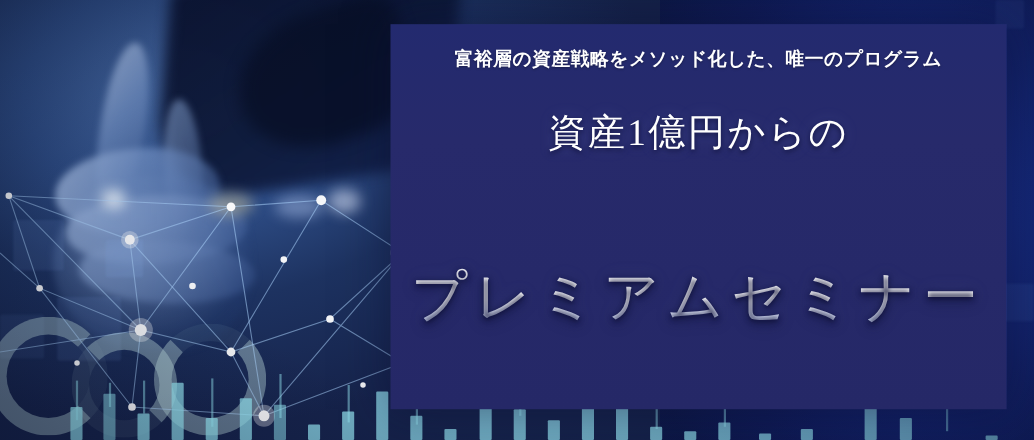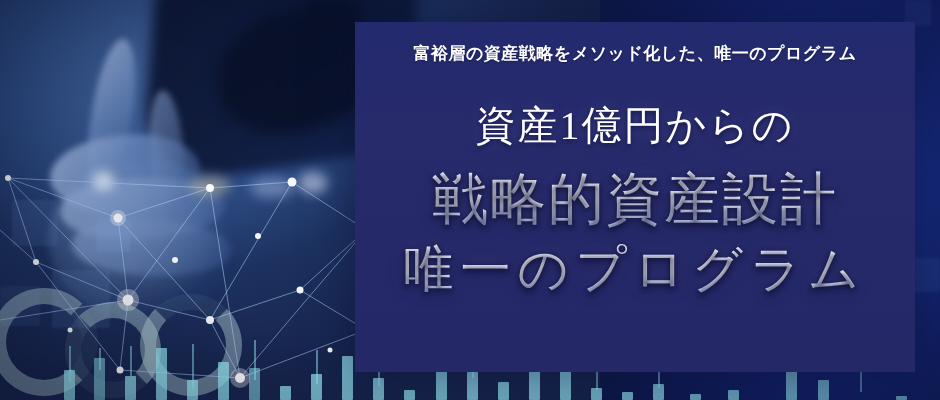--- a/index.html
+++ b/index.html
@@ -112,21 +112,21 @@
     text-shadow:0 1px 2px rgba(0,0,0,.35);
   }
   .ttl{
     position:absolute; left:0; width:100%;
     text-align:center;
     font-family:"Liberation Serif", serif;
     color:#ffffff;
     white-space:nowrap;
     text-shadow:0 2px 5px rgba(8,10,44,.75), 0 0 14px rgba(150,175,255,.22);
   }
-  .ttl.l1{ top:76px;  font-size:40px; letter-spacing:2px; }
+  .ttl.l1{ top:76px;  font-size:34px; letter-spacing:2px; }
   .ttl.l2{ top:140px; font-size:56px; letter-spacing:2px;
            background:linear-gradient(180deg,#ffffff 0%,#ffffff 52%,#ccd6f2 78%,#b7c4ea 100%);
            -webkit-background-clip:text; background-clip:text; -webkit-text-fill-color:transparent;
            filter:drop-shadow(0 2px 5px rgba(8,10,44,.7)); }
   .ttl.l3{ top:214px; font-size:50px; letter-spacing:7px;
            background:linear-gradient(180deg,#ffffff 0%,#ffffff 55%,#d2dbf4 80%,#bfcbec 100%);
            -webkit-background-clip:text; background-clip:text; -webkit-text-fill-color:transparent;
            filter:drop-shadow(0 2px 5px rgba(8,10,44,.7)); }
   .datebox{
     position:absolute; left:35px; top:291px; width:498px; height:46px;
@@ -258,19 +258,18 @@
   </div>
 
   <div class="bg-darkvig"></div>
 
   <div class="panel">
 
     <div class="eyebrow">富裕層の資産戦略をメソッド化した、唯一のプログラム</div>
 
     <div class="ttl l1">資産1億円からの</div>
 
-    <div class="ttl l2">戦略的資産設計</div>
-
-    <div class="ttl l3">唯一のプログラム</div>
+
+    <div class="ttl l3">プレミアムセミナー</div>
 
 
   </div>
 </div>
 
 </body></html>

